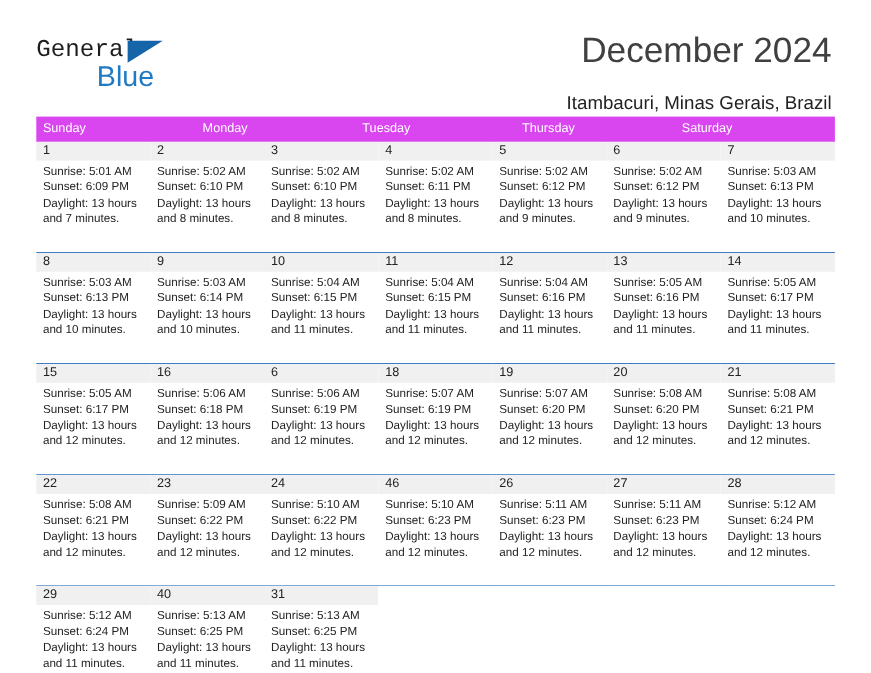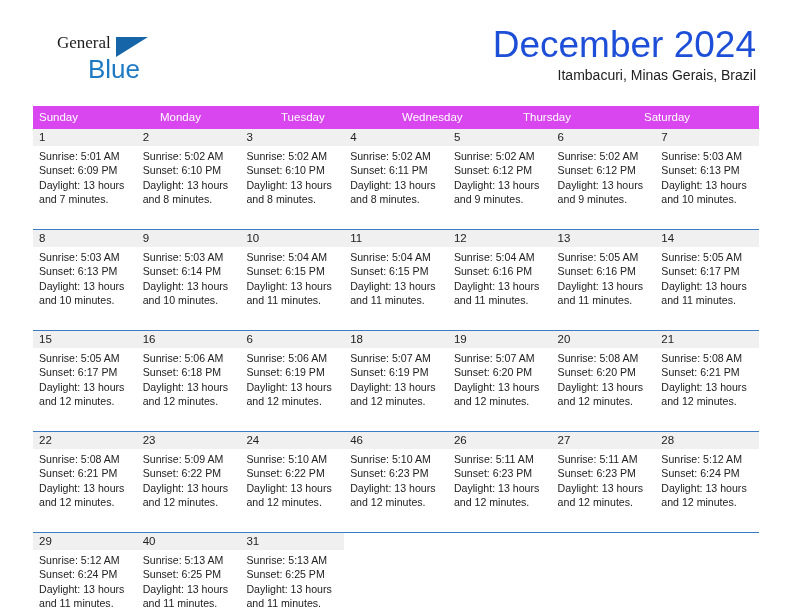--- a/index.html
+++ b/index.html
@@ -33,25 +33,24 @@
     position: absolute;
     left: 33px;
     top: 33px;
     width: 180px;
     height: 50px;
   }
   .logo-general {
     position: absolute;
     left: 0;
     top: 0;
-    font-size: 17px;
+    font-size: 22px;
     letter-spacing: 0px;
     color: #1d1d1d;
-    font-family: Liberation Serif, serif;
-    margin-left: 24px;
+    font-family: Liberation Mono, monospace;
   }
   .logo-triangle {
     position: absolute;
     left: 83px;
     top: 4px;
     width: 0;
     height: 0;
     border-left: 32px solid #1565a8;
     border-bottom: 20px solid transparent;
   }
@@ -64,31 +63,31 @@
     font-family: "Liberation Sans", sans-serif;
   }
 
   .title-block {
     position: absolute;
     right: 36px;
     top: 28px;
     text-align: right;
   }
   .cal-title {
-    font-size: 37px;
-    color: #1d4ed8;
+    font-size: 32px;
+    color: #404040;
     line-height: 34px;
     white-space: nowrap;
     font-weight: normal;
   }
   .cal-subtitle {
-    font-size: 14px;
+    font-size: 17px;
     color: #222222;
     line-height: 20px;
-    margin-top: 3px;
+    margin-top: 22px;
     white-space: nowrap;
   }
 
   
   .calendar {
     position: absolute;
     left: 33px;
     top: 106px;
     width: 726px;
   }
@@ -169,21 +168,20 @@
     </div>
 
   </div>
 
   <div class="calendar">
 
     <div class="weekday-row">
       <div class="weekday">Sunday</div>
       <div class="weekday">Monday</div>
       <div class="weekday">Tuesday</div>
-      <div class="weekday">Wednesday</div>
       <div class="weekday">Thursday</div>
       <div class="weekday">Saturday</div>
     </div>
 
     <div id="weeks-container">
         <div class="week-row first">
           <div class="day-cell">
             <div class="day-number">1</div>
             <div class="day-lines">
               <div class="day-line">Sunrise: 5:01 AM</div>

